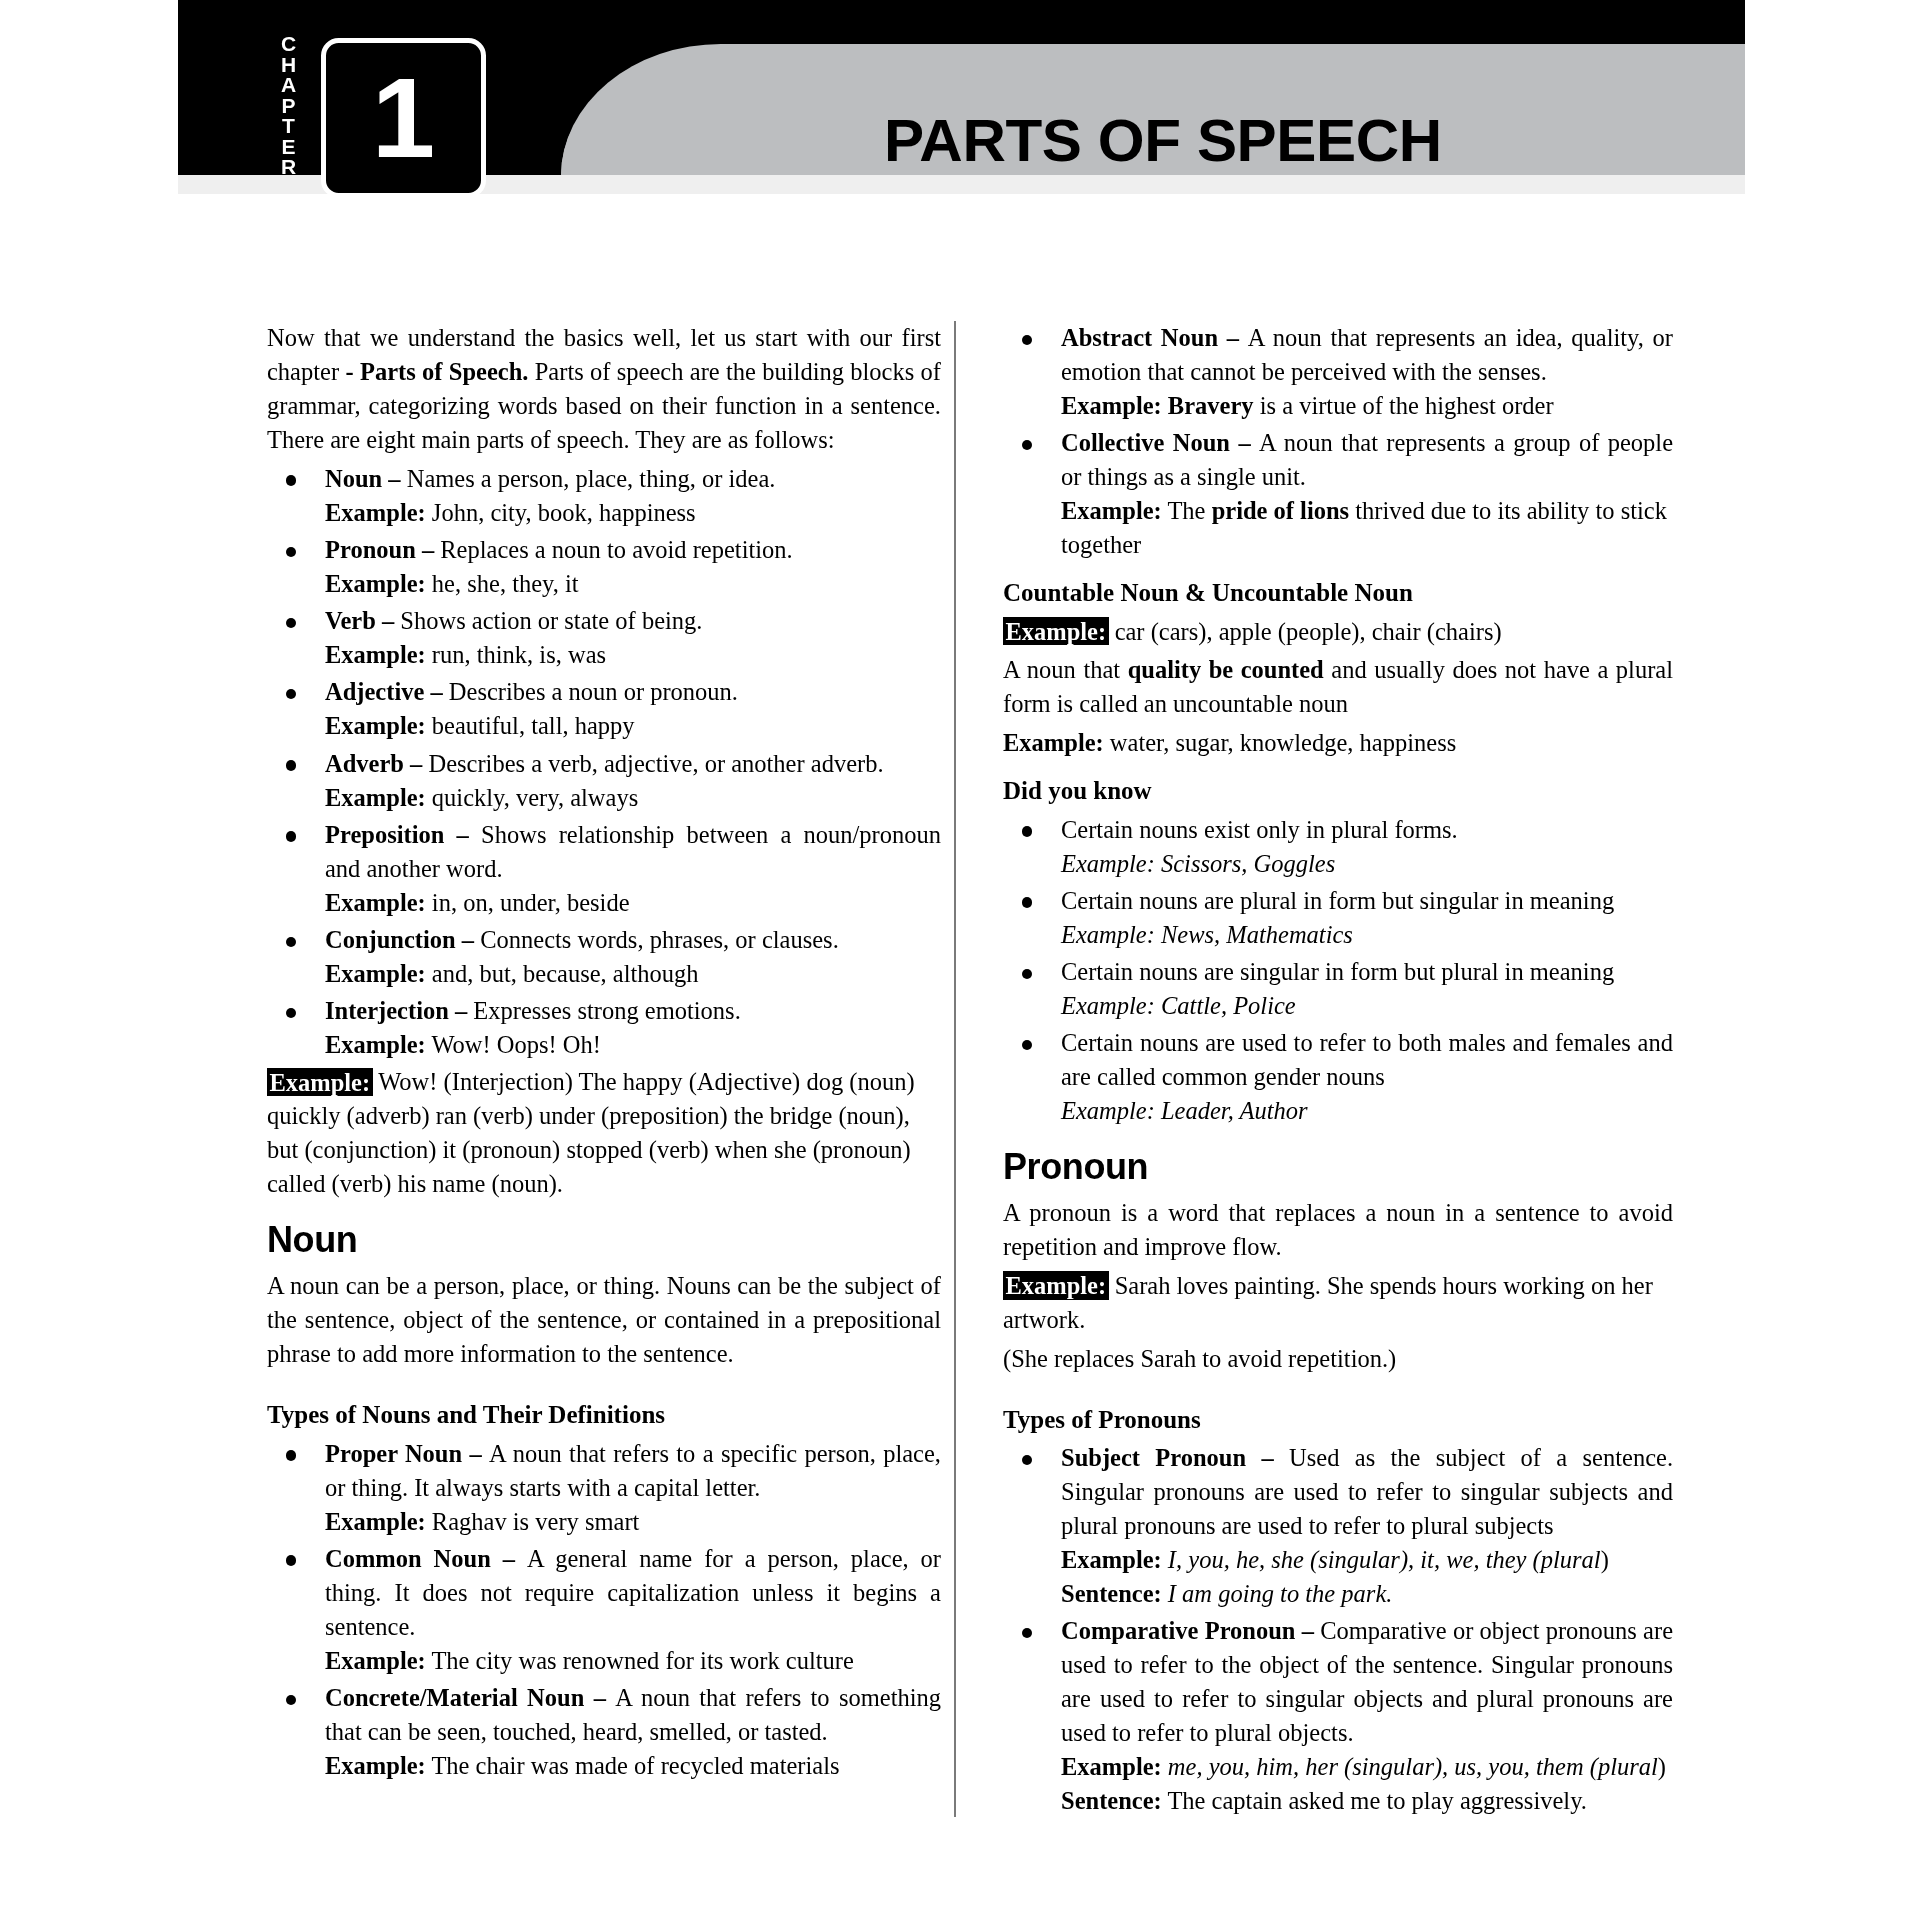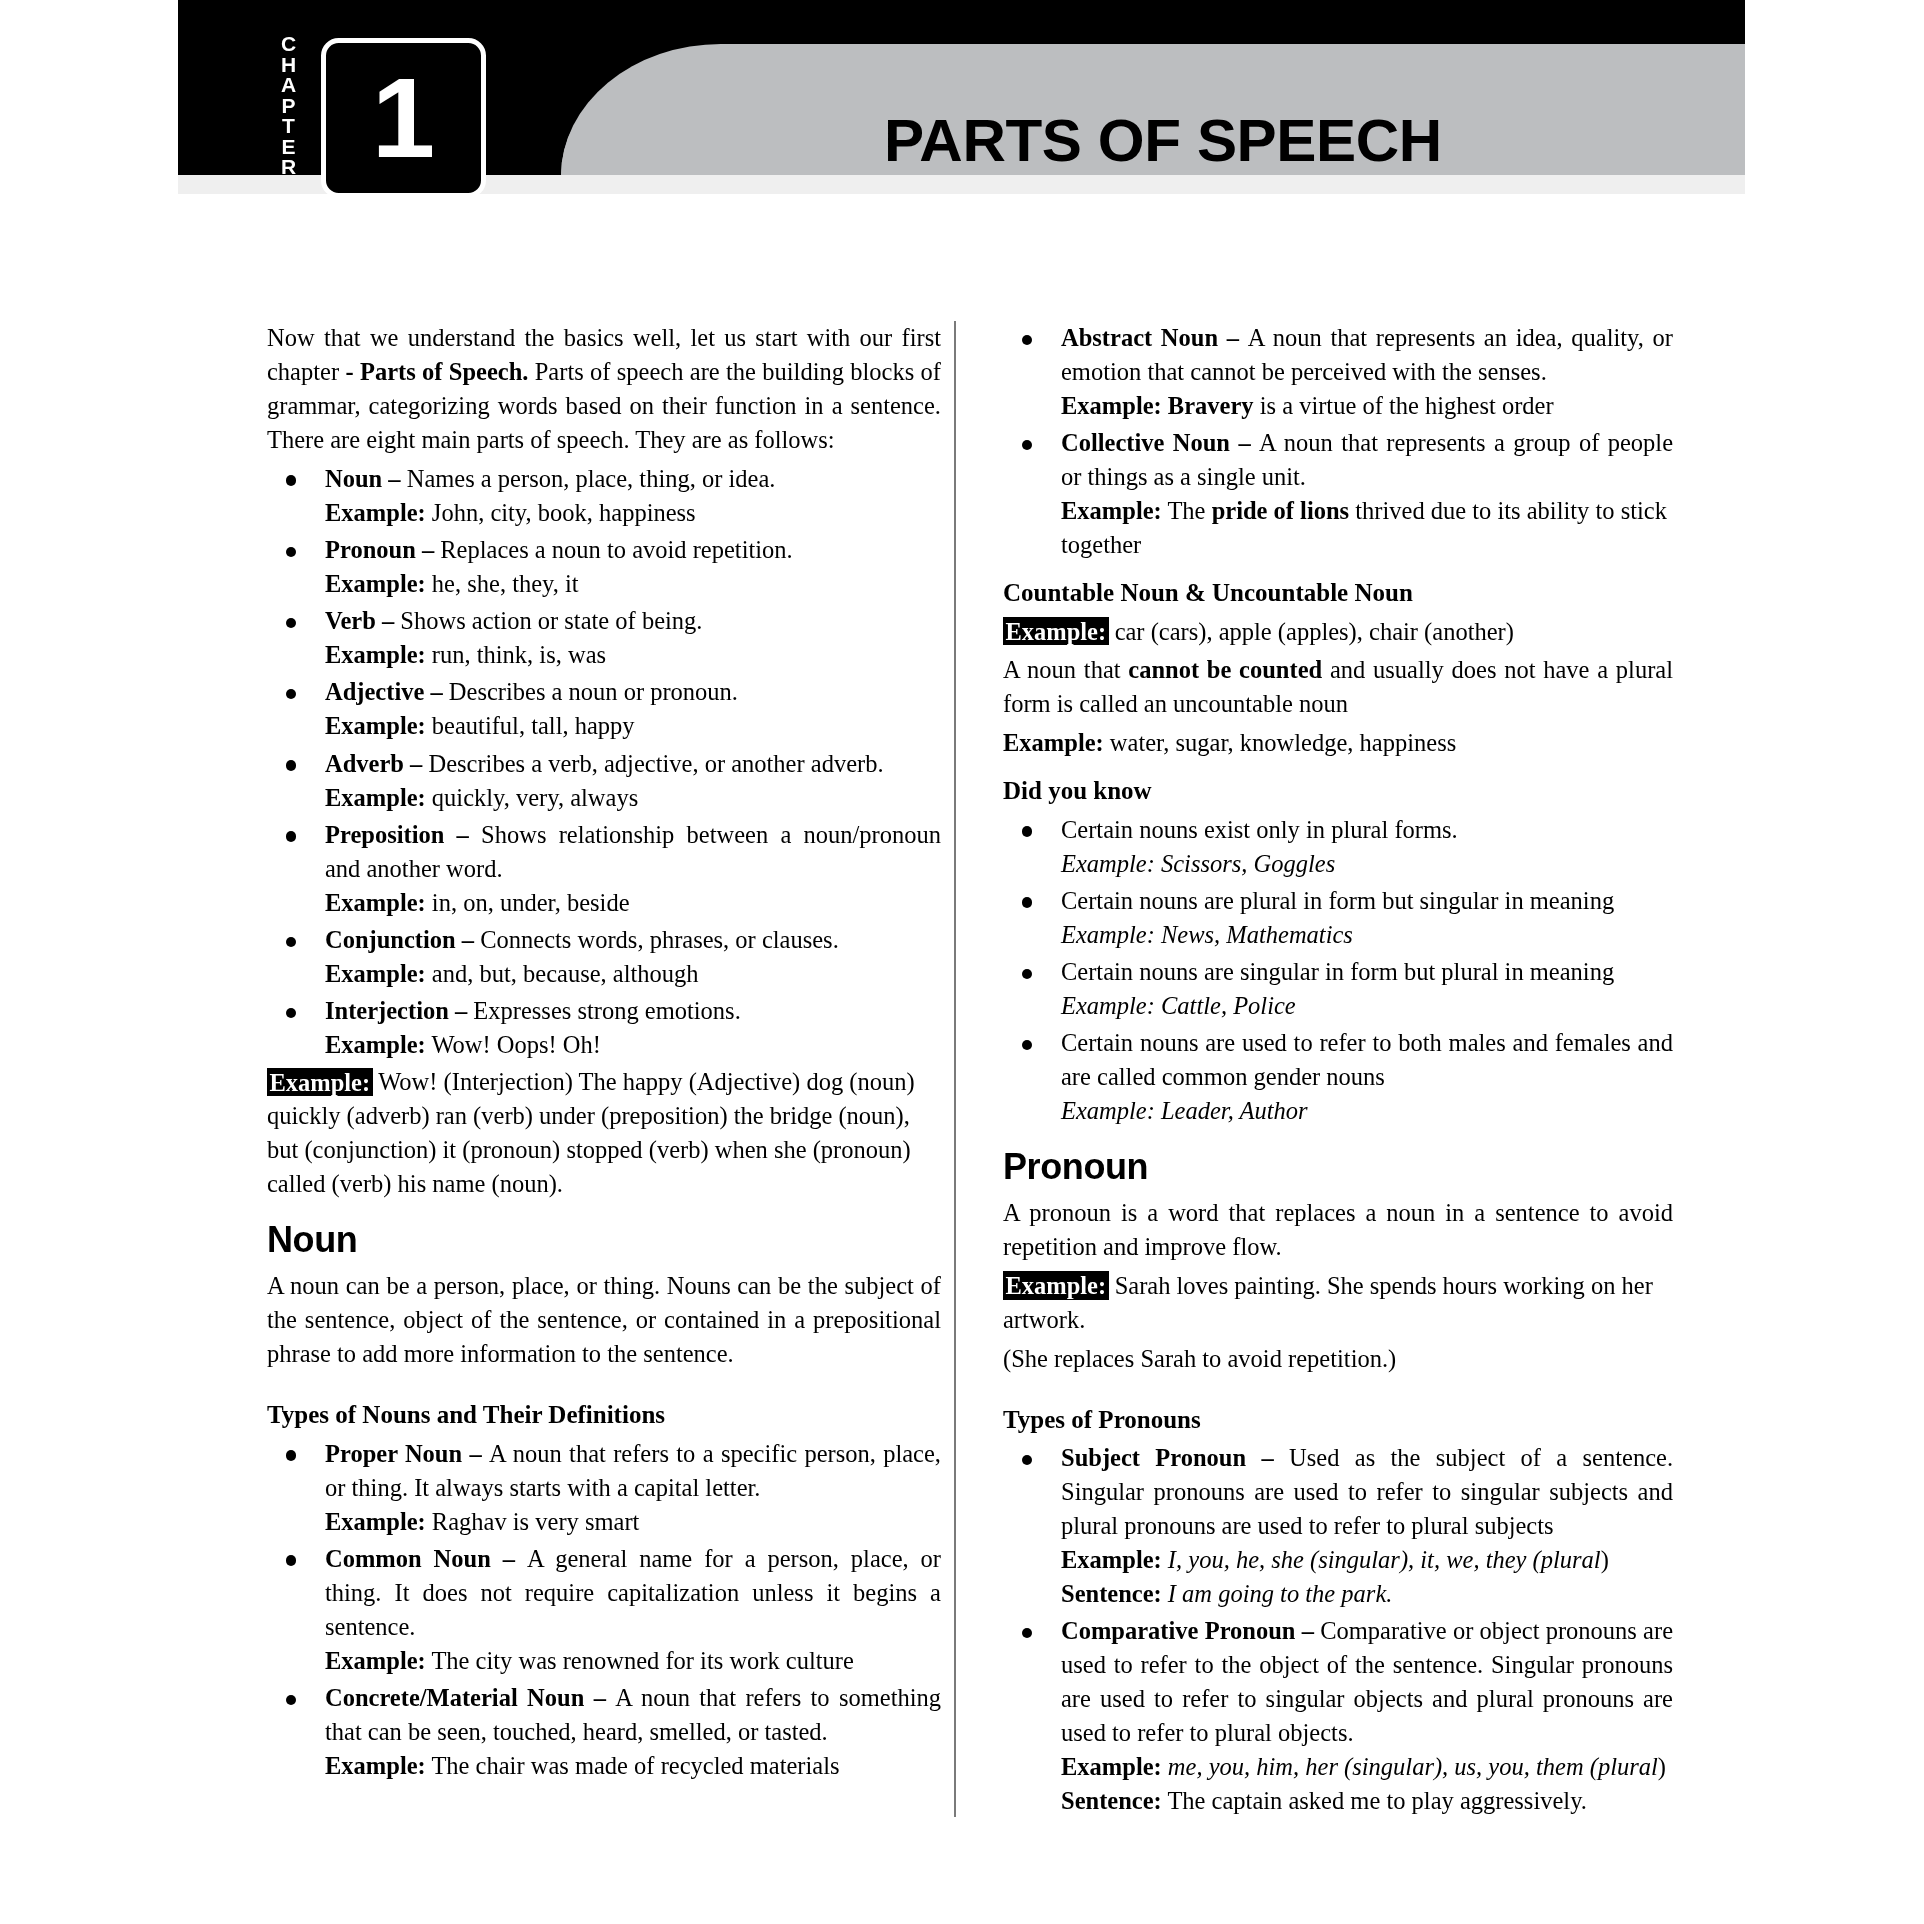--- a/index.html
+++ b/index.html
@@ -237,25 +237,25 @@
 
       <ul id="noun-types-cont">
           <li><b>Abstract Noun</b><b> – </b><span>A noun that represents an idea, quality, or emotion that cannot be perceived with the senses.</span><span class="sub"><b>Example:</b><b> Bravery</b><span> is a virtue of the highest order</span></span></li>
           <li><b>Collective Noun</b><b> – </b><span>A noun that represents a group of people or things as a single unit.</span><span class="sub"><b>Example:</b><span> The </span><b>pride of lions</b><span> thrived due to its ability to stick together</span></span></li>
         </ul>
 
       <h3 class="sub">Countable Noun &amp; Uncountable Noun</h3>
 
 
       <p class="nj">
-        <span class="hl">Example:</span><span> car (cars), apple (apples), chair (another)</span>
+        <span class="hl">Example:</span><span> car (cars), apple (people), chair (chairs)</span>
       </p>
 
       <p>
-        <span>A noun that </span><b>cannot be counted</b><span> and usually does not have a plural form is called an uncountable noun</span>
+        <span>A noun that </span><b>quality be counted</b><span> and usually does not have a plural form is called an uncountable noun</span>
       </p>
 
       <p class="nj">
         <b>Example:</b><span> water, sugar, knowledge, happiness</span>
       </p>
 
       <h3 class="sub">Did you know</h3>
 
       <ul id="dyk-list">
           <li><span>Certain nouns exist only in plural forms.</span><span class="sub"><i>Example: Scissors, Goggles</i></span></li>

